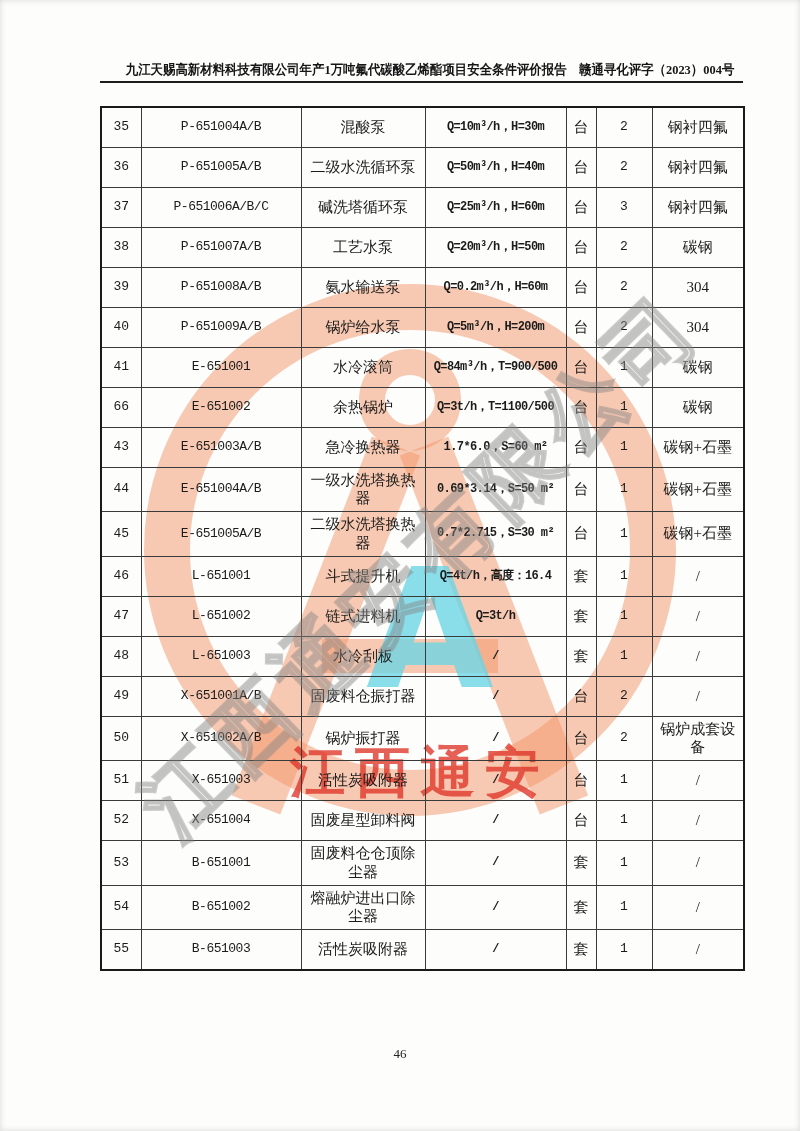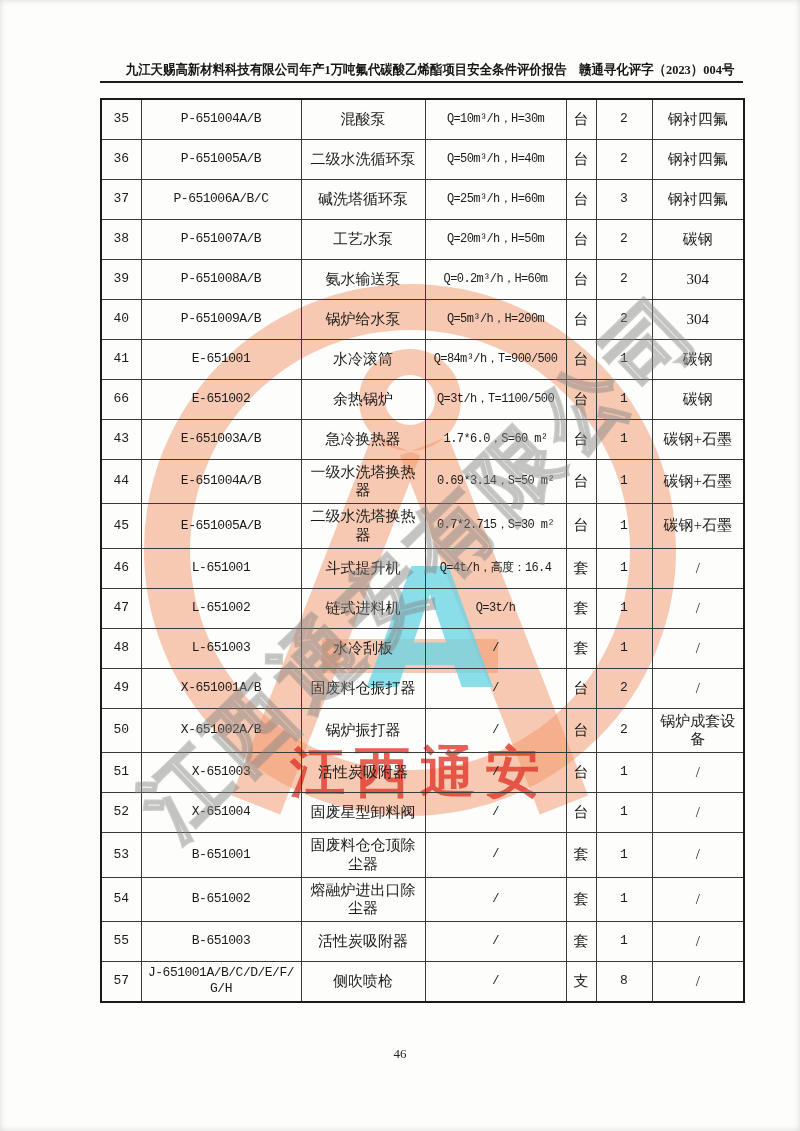--- a/index.html
+++ b/index.html
@@ -12,34 +12,34 @@
   
   .doc-header{
     position:absolute;left:100px;top:61px;width:643px;
     text-align:center;font-size:13.5px;font-weight:600;
     transform:scaleX(.92);transform-origin:center;
     white-space:nowrap;color:#161616;
   }
   .header-rule{position:absolute;left:100px;top:81px;width:643px;border-top:2px solid #1c1c1c;}
   
   table.equip{
-    position:absolute;left:100px;top:98px;width:643px;
+    position:absolute;left:100px;top:106px;width:643px;
     border-collapse:collapse;table-layout:fixed;z-index:1;
   }
   table.equip td{
     border:1px solid #3a3a3a;text-align:center;vertical-align:middle;
     padding:3px 2px;line-height:1.25;background:transparent;
     word-break:break-all;overflow:hidden;
   }
   table.equip{border:2px solid #1a1a1a;}
   table.equip tr{height:40px;}
   .c-no  {font-family:"Liberation Mono", monospace;font-size:13px;}
   .c-code{font-family:"Liberation Mono", monospace;font-size:13px;letter-spacing:-.5px;}
   .c-name{font-size:15px;margin-left:20px;}
-  .c-spec{font-family:"Liberation Mono", monospace;font-size:12px;letter-spacing:-.6px;}
+  .c-spec{font-family:"Liberation Mono", monospace;font-size:12px;letter-spacing:-.6px;font-weight:bold;}
   .c-unit{font-size:15px;}
   .c-qty {font-family:"Liberation Mono", monospace;font-size:13px;}
   .c-mat {font-size:15px;}
   
   .wm{position:absolute;pointer-events:none;}
   .wm-seal{left:130px;top:260px;z-index:0;}
   .wm-cyan{
     left:366px;top:548px;z-index:0;
     font-family:"DejaVu Sans", sans-serif;font-weight:700;
     font-size:165px;line-height:1;color:rgba(105,213,228,.78);
@@ -279,28 +279,19 @@
         </tr>
         <tr>
           <td class="c-no">55</td>
           <td class="c-code">B-651003</td>
           <td class="c-name">活性炭吸附器</td>
           <td class="c-spec">/</td>
           <td class="c-unit">套</td>
           <td class="c-qty">1</td>
           <td class="c-mat">/</td>
         </tr>
-        <tr>
-          <td class="c-no">57</td>
-          <td class="c-code">J-651001A/B/C/D/E/F/G/H</td>
-          <td class="c-name">侧吹喷枪</td>
-          <td class="c-spec">/</td>
-          <td class="c-unit">支</td>
-          <td class="c-qty">8</td>
-          <td class="c-mat">/</td>
-        </tr>
       </tbody>
   </table>
 
   <div class="wm wm-diag">江西通安有限公司</div>
 
   <div class="page-number">46</div>
 </div>
 
 </body></html>

